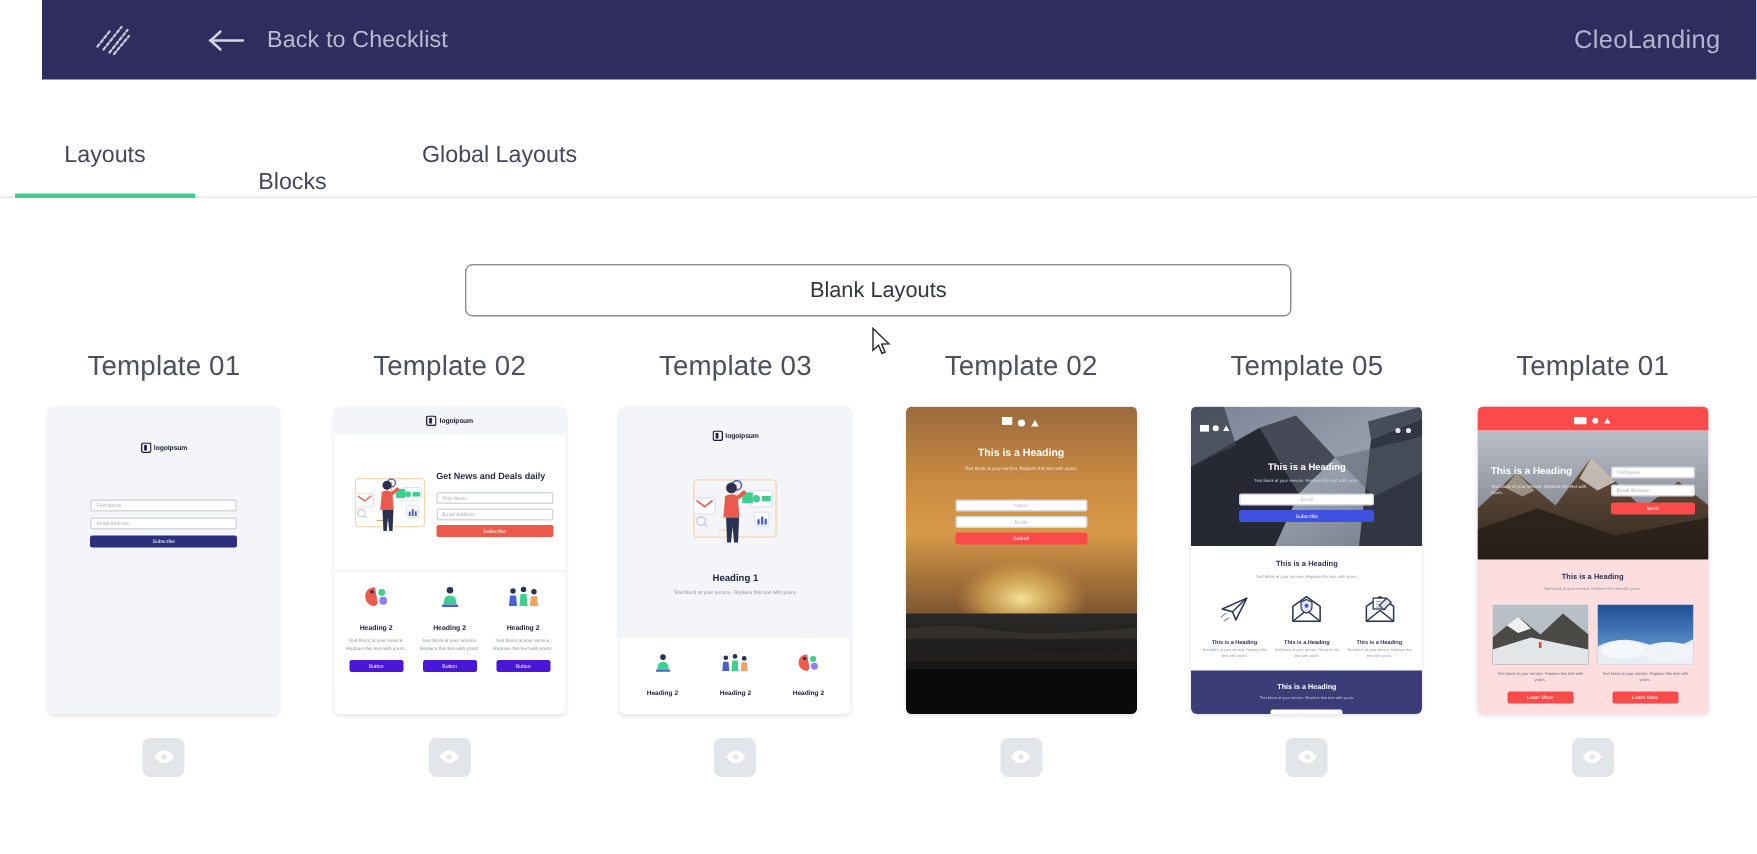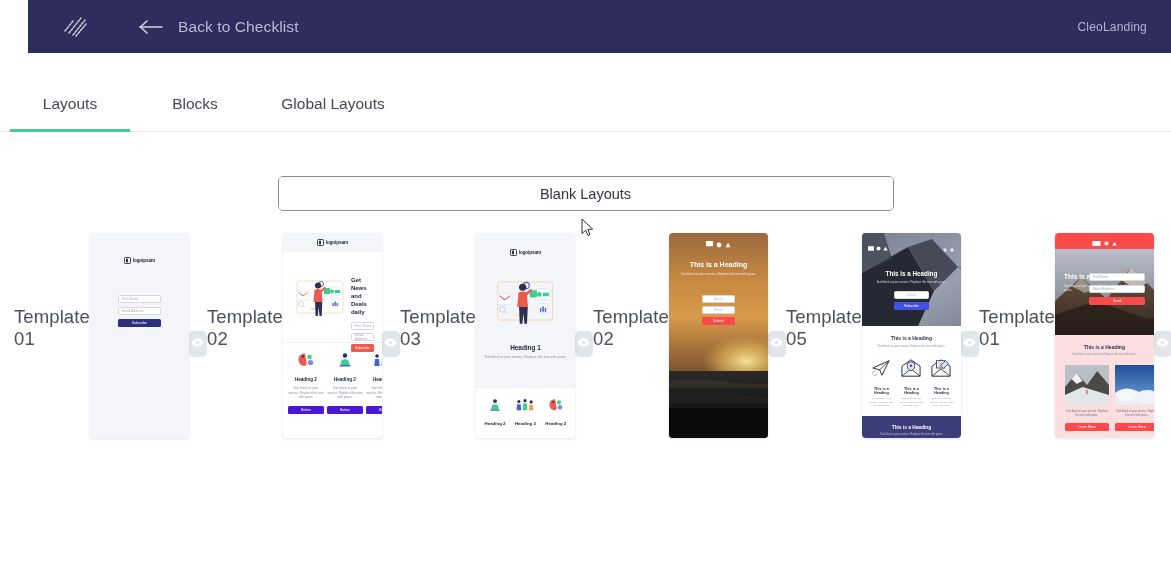--- a/index.html
+++ b/index.html
@@ -36,21 +36,21 @@
   .back-arrow { width: 26px; height: 20px; display:block; }
   .back-label {
     color: #b9bad3;
     font-size: 15.5px;
     margin-left: 14px;
     letter-spacing: .1px;
   }
   .brand-name {
     margin-left: auto;
     color: #b2b4cf;
-    font-size: 12px;
+    font-size: 17px;
     letter-spacing: .2px;
   }
 
   
   .tabbar {
     height: 55px;
     border-bottom: 1px solid #e6e6e9;
     display: flex;
     align-items: stretch;
     background: #fff;
@@ -60,40 +60,40 @@
     display: flex;
     align-items: center;
     justify-content: center;
     font-size: 15.5px;
     color: #44475a;
     cursor: pointer;
     position: relative;
     padding: 0 6px;
   }
   .tab.t0 { width: 120px; margin-left: 10px; }
-  .tab.t1 { width: 110px; margin-left: 10px; }
+  .tab.t1 { width: 110px; margin-left: 10px; align-items: flex-end; }
   .tab.t2 { width: 130px; margin-left: 18px; }
   .tab.active::after {
     content: "";
     position: absolute;
     left: 0; right: 0; bottom: -1px;
     height: 3px;
     background: #3ecf8e;
   }
 
   
   .toggle-wrap {
     display: flex;
     justify-content: center;
     margin-top: 44px;
     position: relative;
   }
   .toggle {
     display: flex;
-    width: 616px;
+    width: 551px;
     height: 35px;
     border: 1px solid #8b8d93;
     border-radius: 5px;
     overflow: hidden;
     background: #b91c1c;
   }
   .toggle-btn {
     flex: 1;
     display: flex;
     align-items: center;
@@ -122,21 +122,21 @@
   
   .grid {
     display: flex;
     margin-top: 22px;
     padding: 0 14px;
     gap: 0;
   }
   .cell {
     width: 193px;
     display: flex;
-    flex-direction: row;
+    flex-direction: column;
     align-items: center;
   }
   .cell-title {
     font-size: 18.5px;
     color: #4c4f5c;
     margin-bottom: 16px;
     letter-spacing: .1px;
   }
   .thumb {
     width: 154px;

